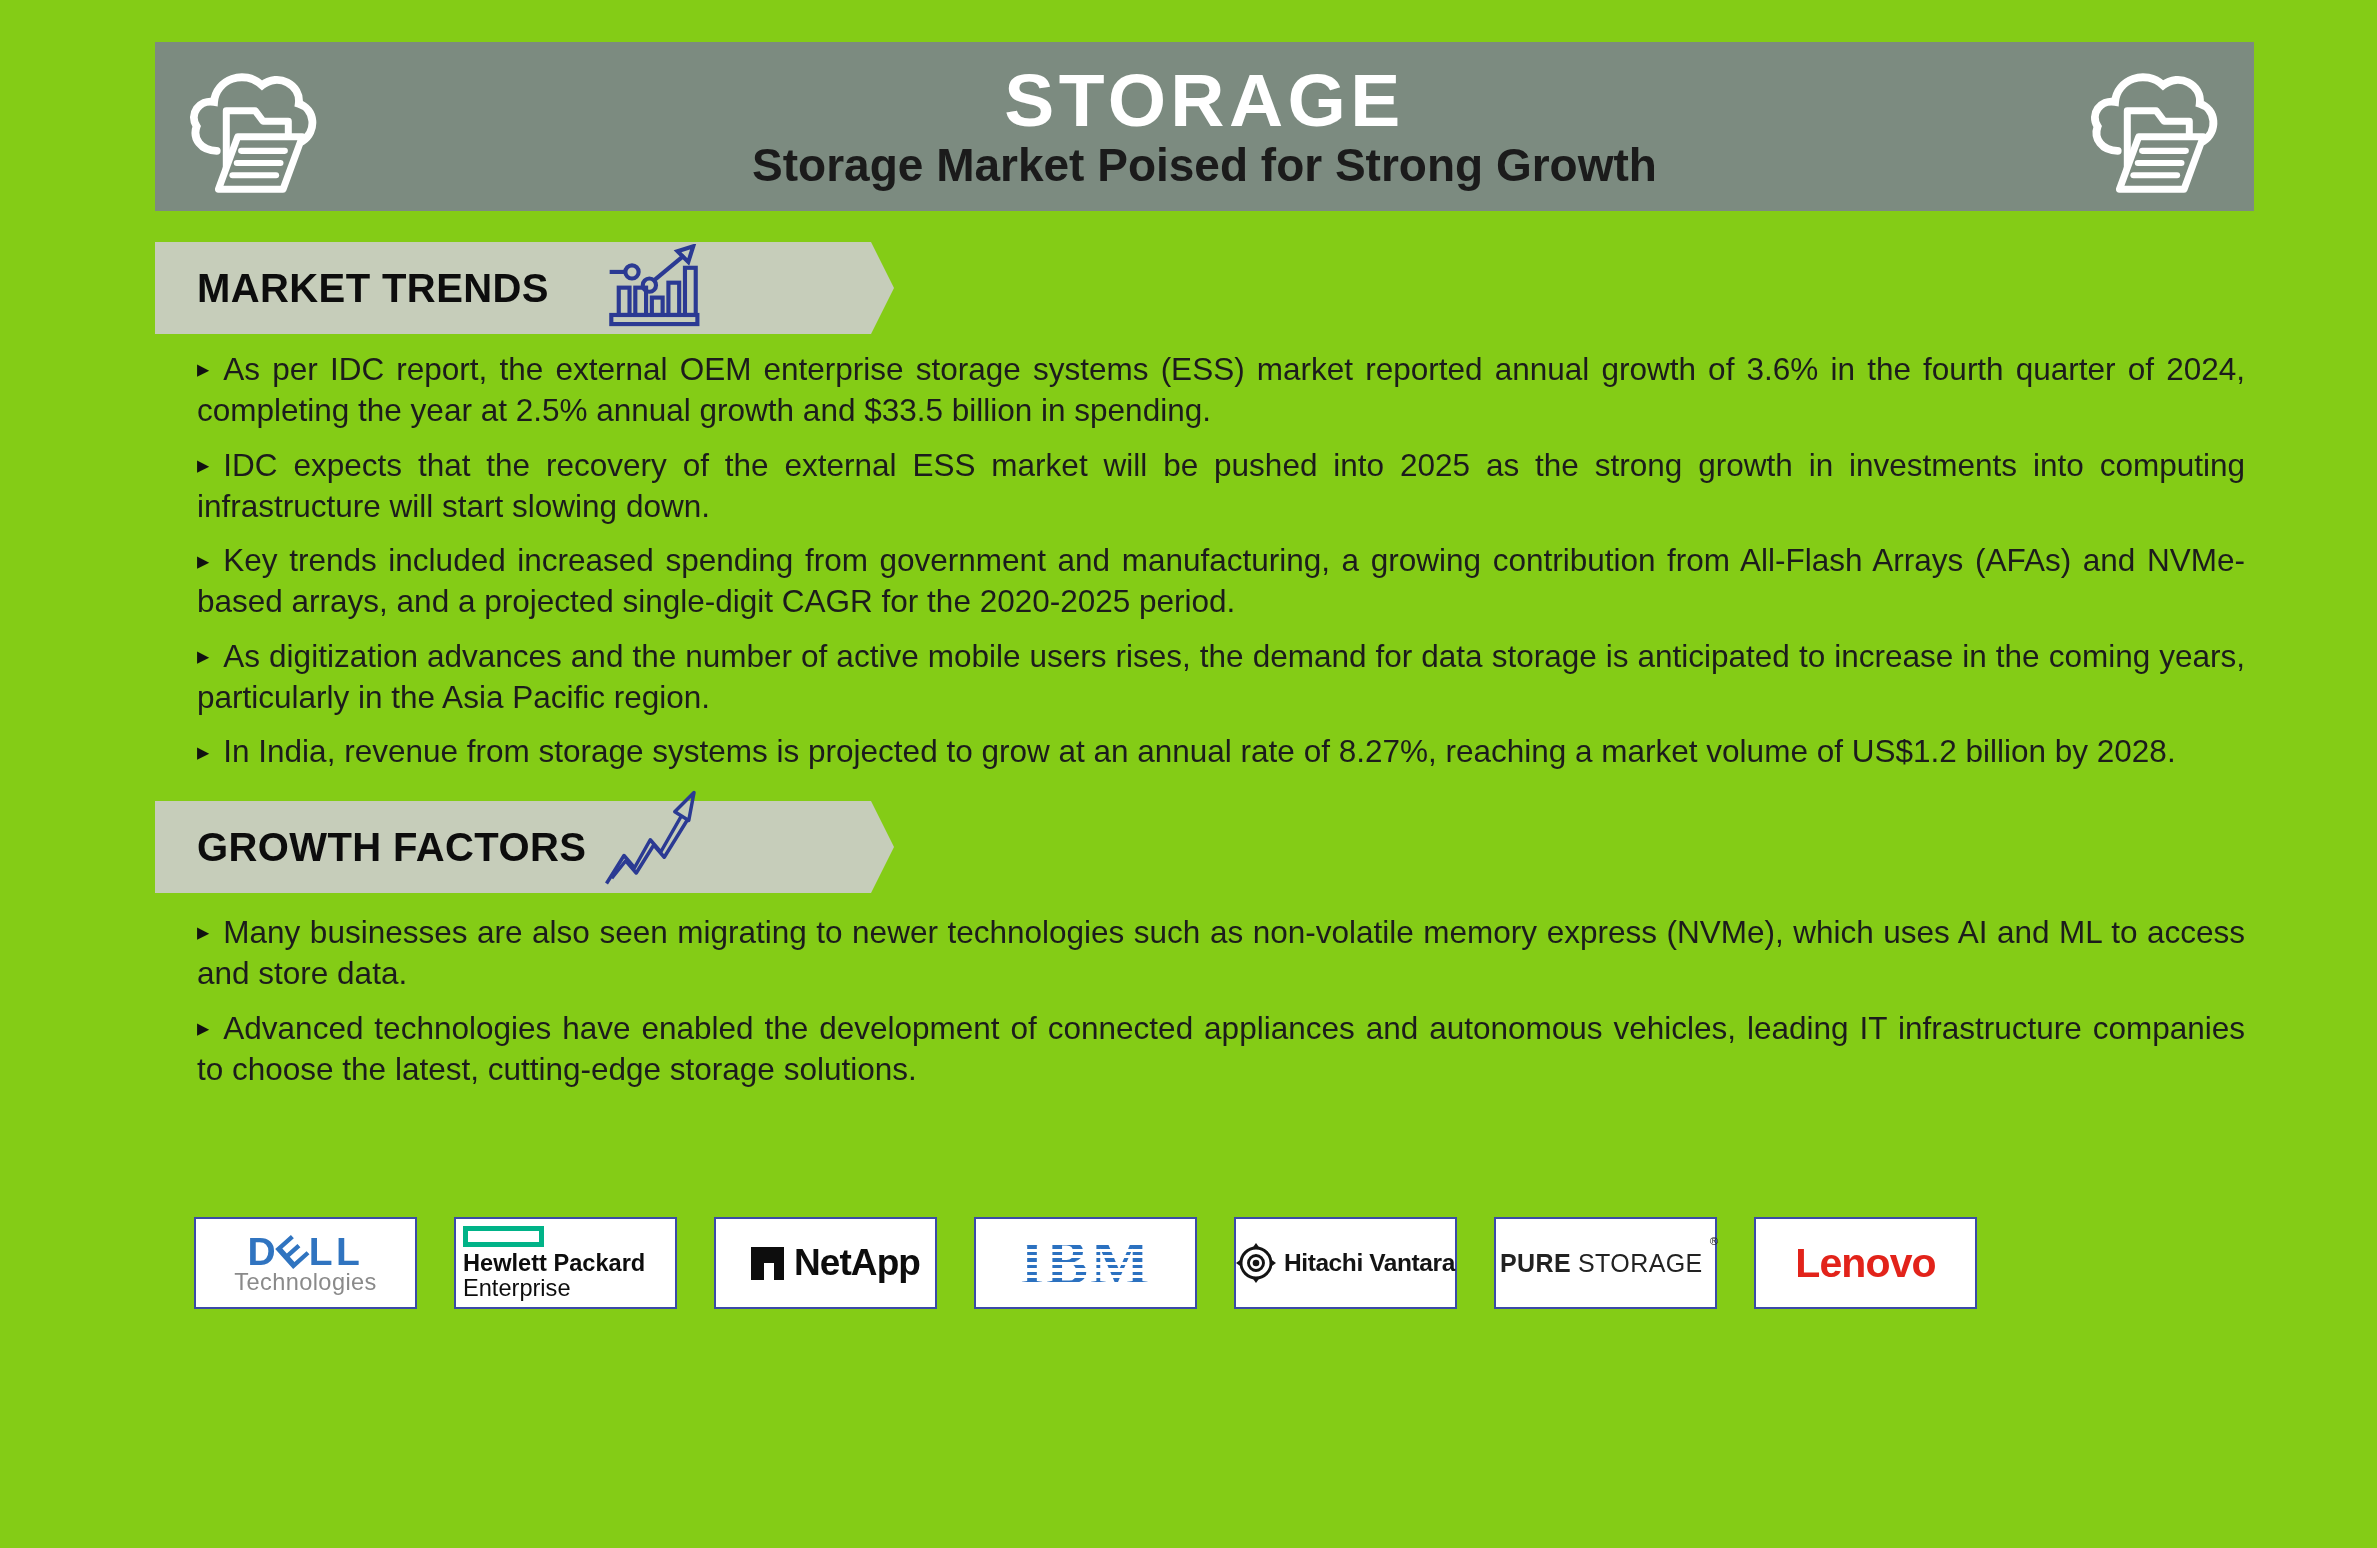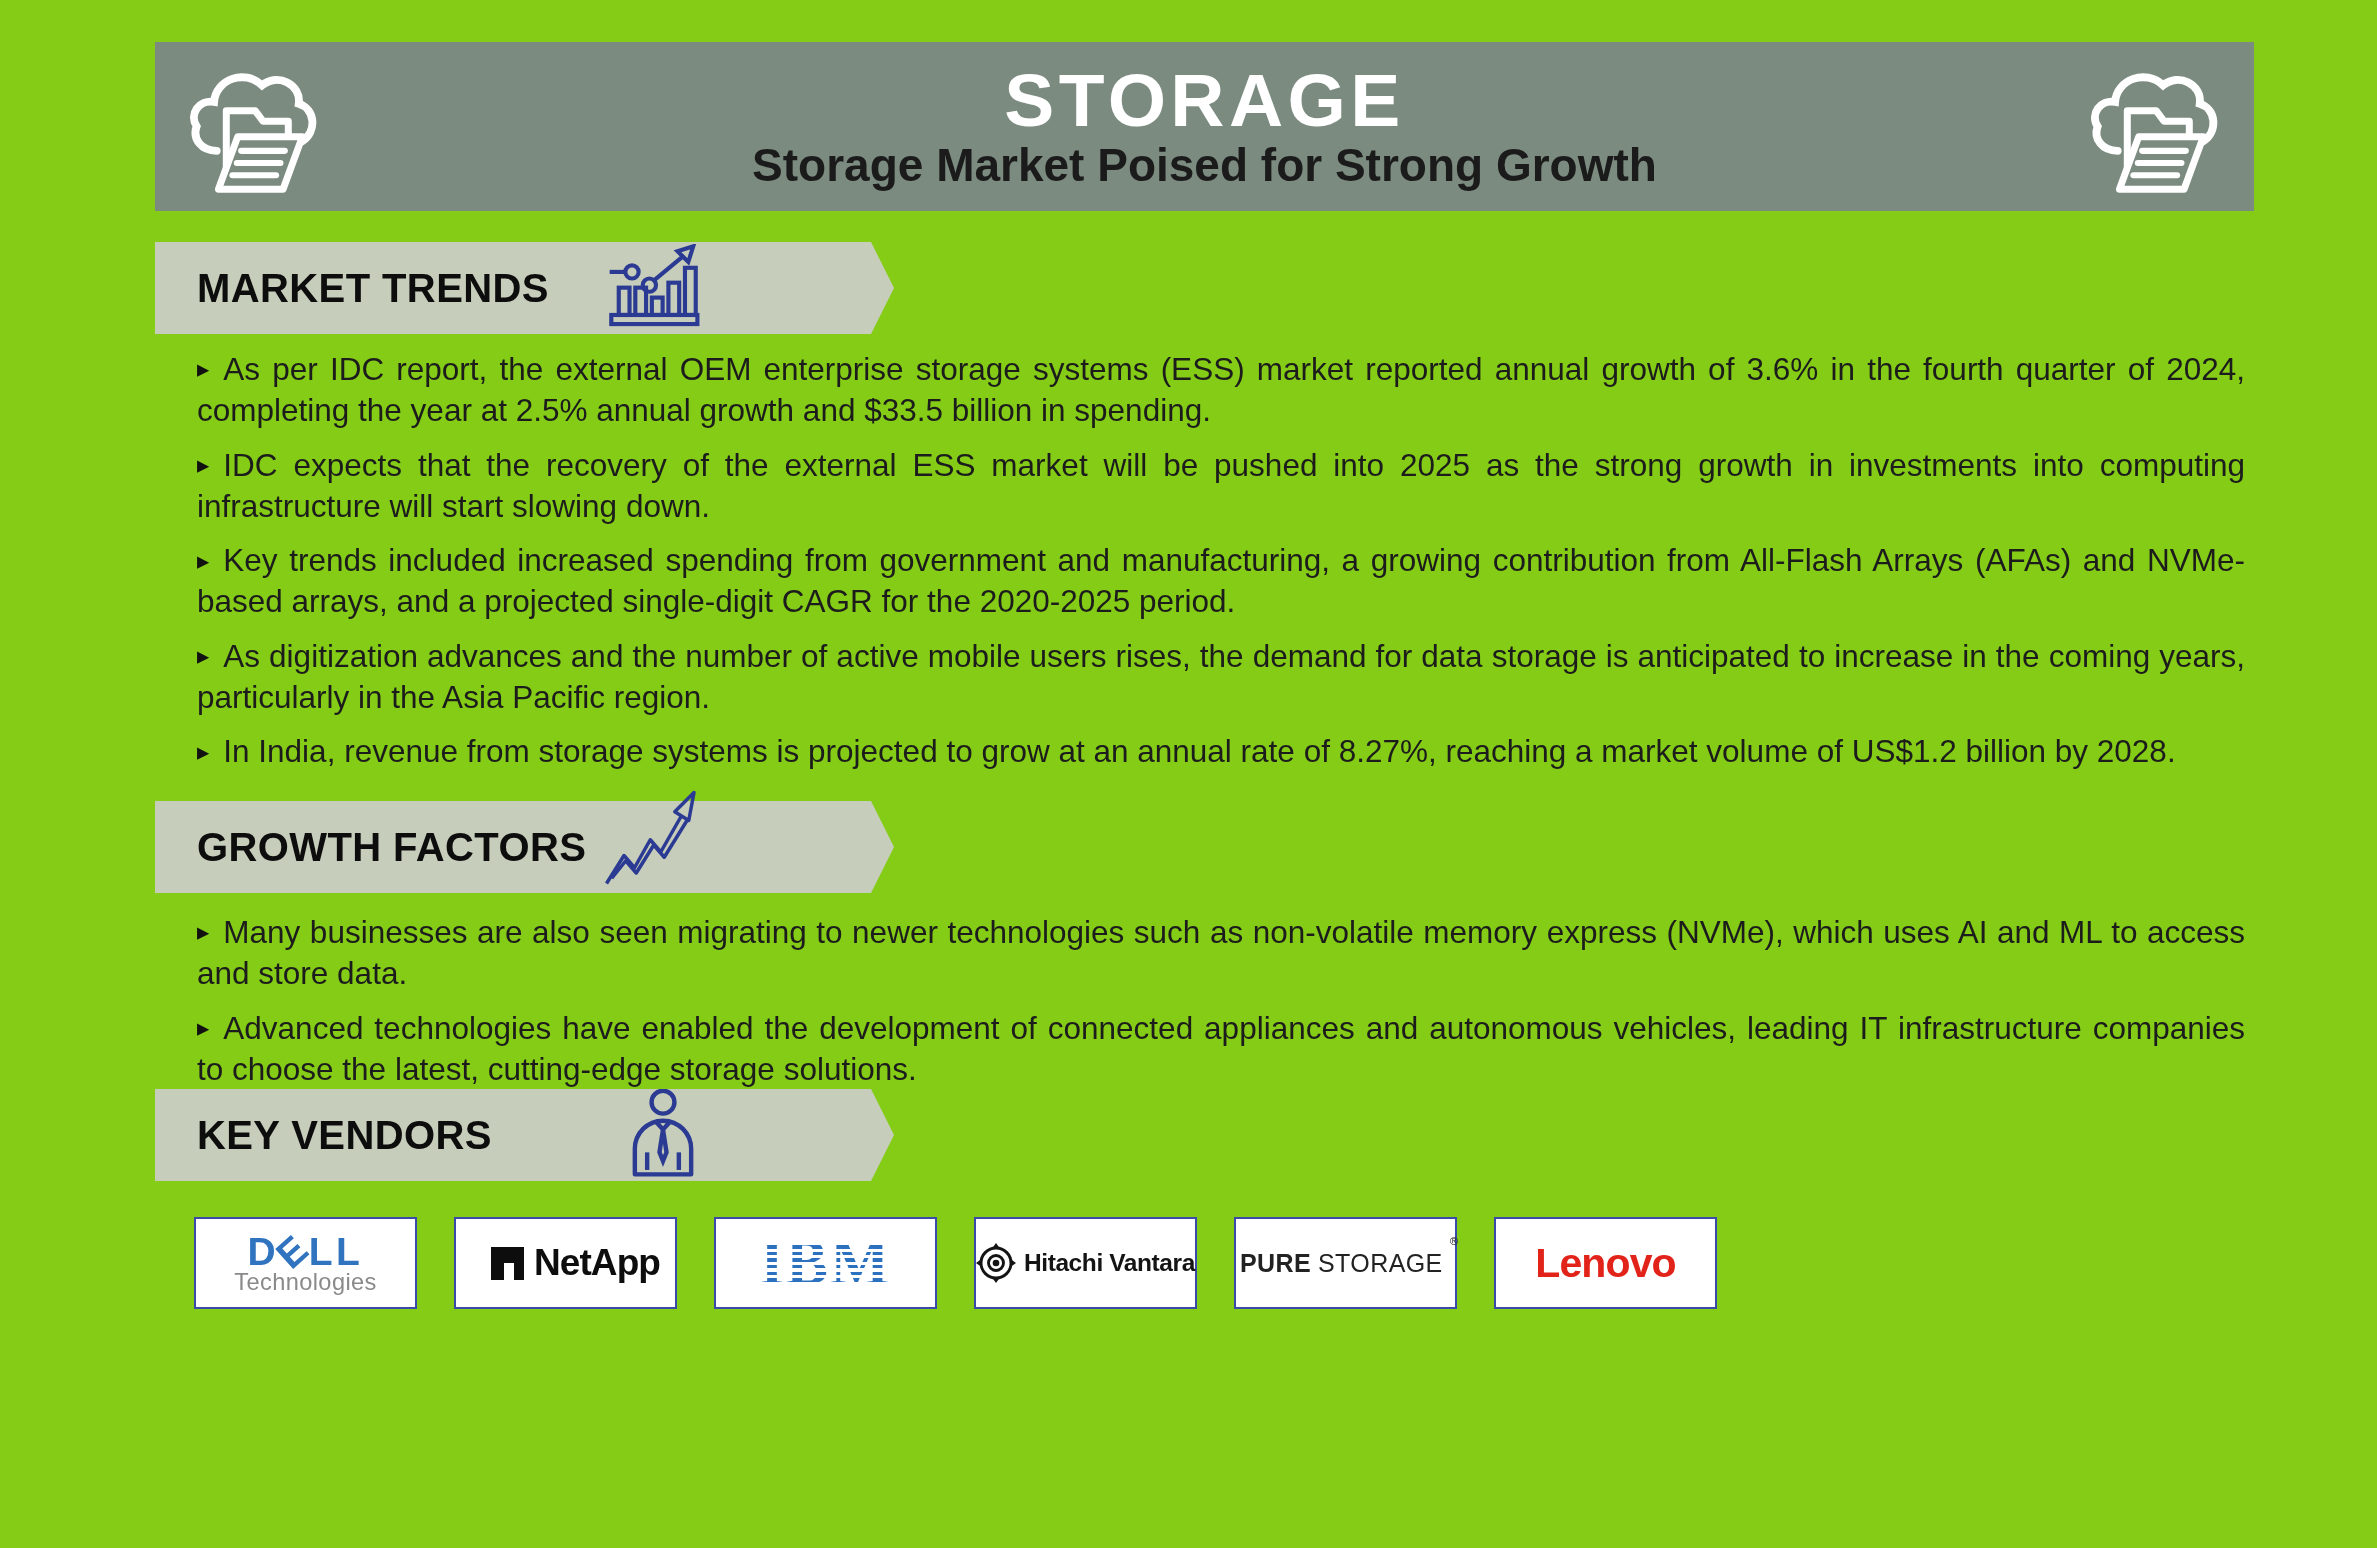--- a/index.html
+++ b/index.html
@@ -140,46 +140,37 @@
         <path d="M10,102 L26,82 L38,96 L58,64 L70,78 L96,36"></path>
         <path d="M82,26 L104,4 L98,36 Z"></path>
       </g>
     </svg>
   </div>
   <div class="bullets" style="top:913px">
     <p><span class="bullet-marker">▸</span><span>Many businesses are also seen migrating to newer technologies such as non-volatile memory express (NVMe), which uses AI and ML to access and store data.</span></p>
     <p><span class="bullet-marker">▸</span><span>Advanced technologies have enabled the development of connected appliances and autonomous vehicles, leading IT infrastructure companies to choose the latest, cutting-edge storage solutions.</span></p>
   </div>
 
-  <div class="section" style="top:1089px">
-    <div class="banner-bg"></div>
-    <span class="banner-label">KEY VENDORS</span>
-    <svg class="banner-icon icon-person" viewBox="0 0 84 100">
-      <g fill="none" stroke="#2B3A93" stroke-width="5">
-        <circle cx="42" cy="15" r="13"></circle>
-        <path d="M10,97 L10,68 A32,32 0 0 1 74,68 L74,97 Z" stroke-linejoin="round"></path>
-        <path d="M33,36 L42,46 L51,36"></path>
-        <path d="M42,46 L38,72 L42,82 L46,72 Z"></path>
-        <path d="M24,72 L24,92"></path>
-        <path d="M60,72 L60,92"></path>
-      </g>
-    </svg>
-  </div>
 
   <div class="vendors">
 
     <div class="vendor-box v-dell">
       <div class="dell-word">
           <span>D</span>
           <span class="dell-e">E</span>
           <span>LL</span>
         </div>
       <div class="dell-sub">Technologies</div>
     </div>
 
+    <div class="vendor-box v-hpe">
+      <div class="hpe-bar"></div>
+      <div class="hpe-line1">Hewlett Packard</div>
+      <div class="hpe-line2">Enterprise</div>
+    </div>
 
     <div class="vendor-box v-netapp">
       <div class="netapp-mark">
           <div class="netapp-notch"></div>
         </div>
       <div class="netapp-word">NetApp</div>
     </div>
 
     <div class="vendor-box v-ibm">
       <span class="ibm-word">IBM</span>

